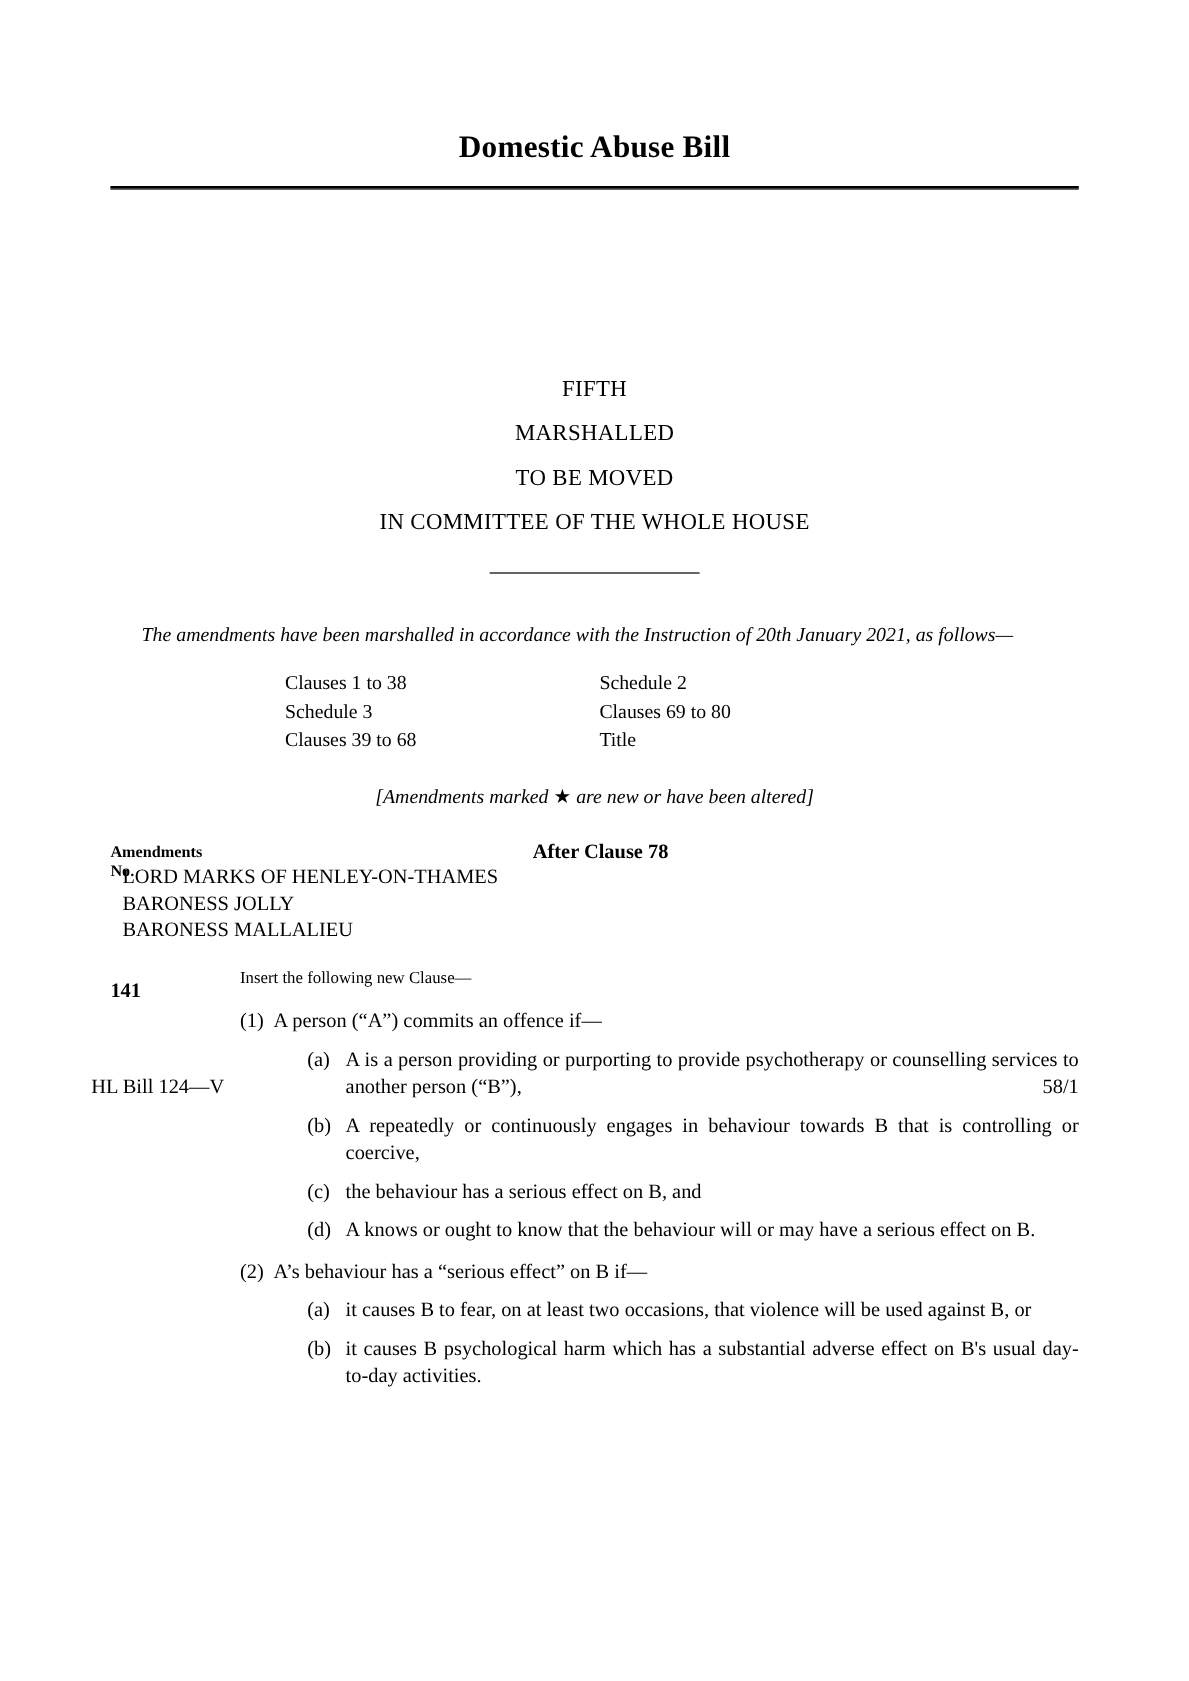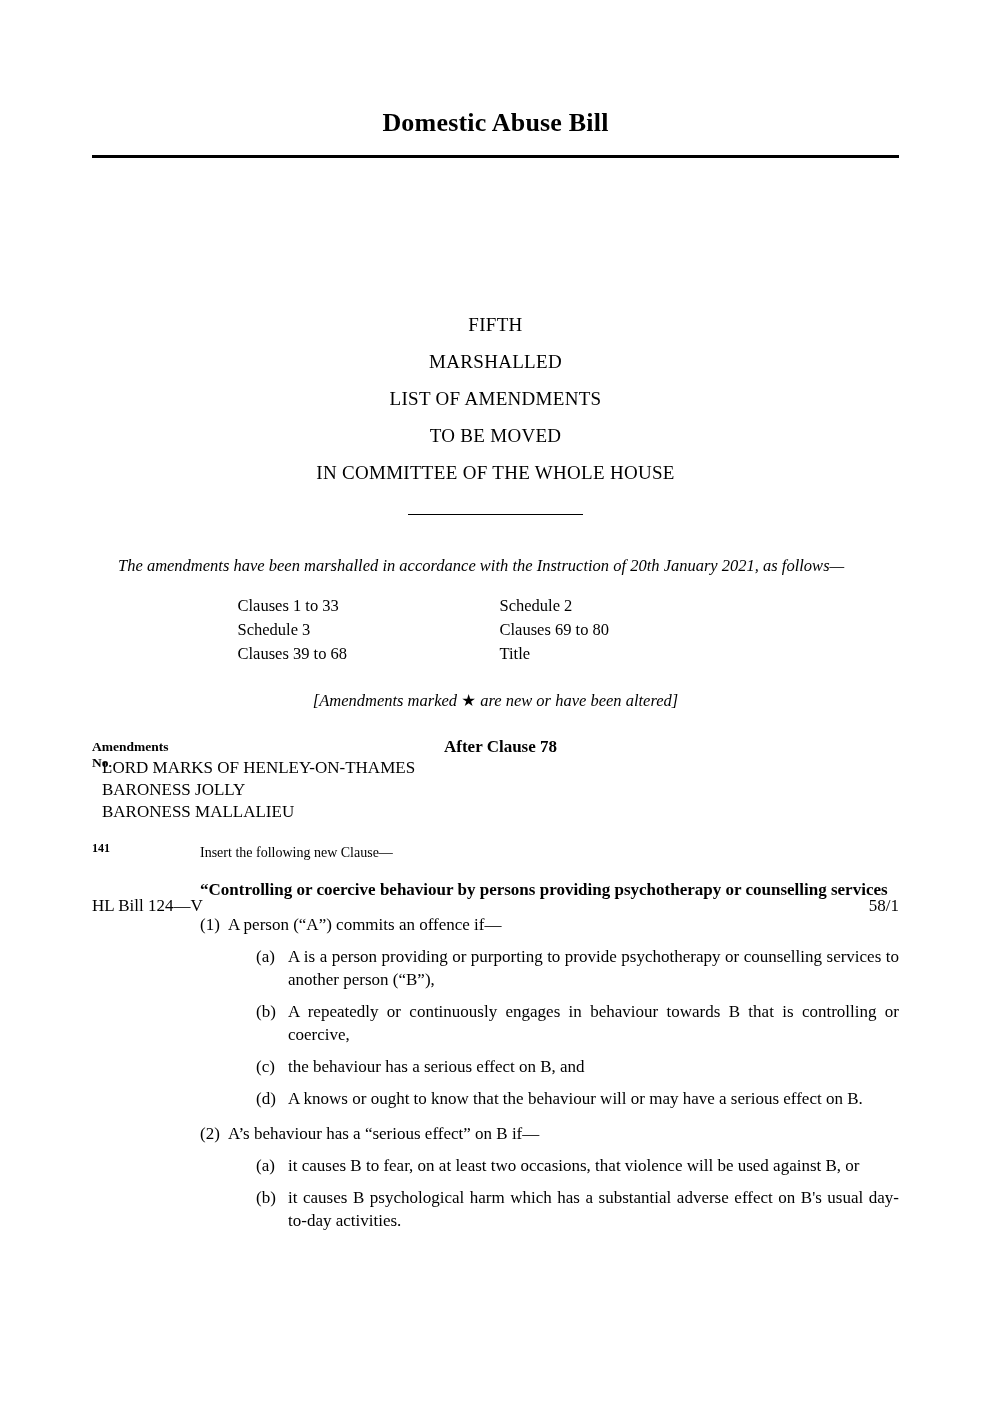--- a/index.html
+++ b/index.html
@@ -119,23 +119,23 @@
     padding-left: 10px;
   }
 
   .amendment-body {
     margin-top: 18px;
     position: relative;
   }
   .amend-num {
     position: absolute;
     left: 0;
-    top: 0;
+    top: 12px;
     width: 90px;
-    font-size: 12px;
+    font-size: 17px;
     font-weight: bold;
   }
   .body-col {
     margin-left: 108px;
     font-size: 17px;
     line-height: 23px;
   }
   .insert-line {
     font-size: 14px;
   }
@@ -168,21 +168,21 @@
   }
   .subpara > .marker {
     position: absolute;
     left: 0;
     top: 0;
   }
 
   
   .footer {
     position: absolute;
-    left: 92px;
+    left: 76px;
     right: 92px;
     bottom: 92px;
     font-size: 17px;
   }
   .footer .left {
     float: left;
   }
   .footer .right {
     float: right;
   }
@@ -197,33 +197,32 @@
 
 <div class="page">
   <div class="content">
 
     <div class="doc-title">Domestic Abuse Bill</div>
     <div class="title-rule"></div>
 
     <div class="heading-block">
       <div>FIFTH</div>
       <div>MARSHALLED</div>
-      <div>LIST OF AMENDMENTS</div>
       <div>TO BE MOVED</div>
       <div>IN COMMITTEE OF THE WHOLE HOUSE</div>
     </div>
 
     <div class="short-rule"></div>
 
     <div class="instruction">The amendments have been marshalled in accordance with the Instruction of 20th January 2021, as follows—</div>
 
     <table class="clause-table">
       <tbody>
           <tr>
-        <td class="col1">Clauses 1 to 33</td>
+        <td class="col1">Clauses 1 to 38</td>
         <td>Schedule 2</td>
       </tr>
       <tr>
         <td class="col1">Schedule 3</td>
         <td>Clauses 69 to 80</td>
       </tr>
       <tr>
         <td class="col1">Clauses 39 to 68</td>
         <td>Title</td>
       </tr>
@@ -244,21 +243,20 @@
         <div>BARONESS MALLALIEU</div>
       </div>
     </div>
 
     <div class="amendment-body">
       <div class="amend-num">141</div>
       <div class="body-col">
 
         <div class="insert-line">Insert the following new Clause—</div>
 
-        <div class="new-clause-title">“Controlling or coercive behaviour by persons providing psychotherapy or counselling services</div>
 
         <div class="para">
           <span class="marker">(1)</span>
           <span>A person (“A”) commits an offence if—</span>
         </div>
 
         <div class="subpara">
           <span class="marker">(a)</span>
           <span>A is a person providing or purporting to provide psychotherapy or counselling services to another person (“B”),</span>
         </div>

